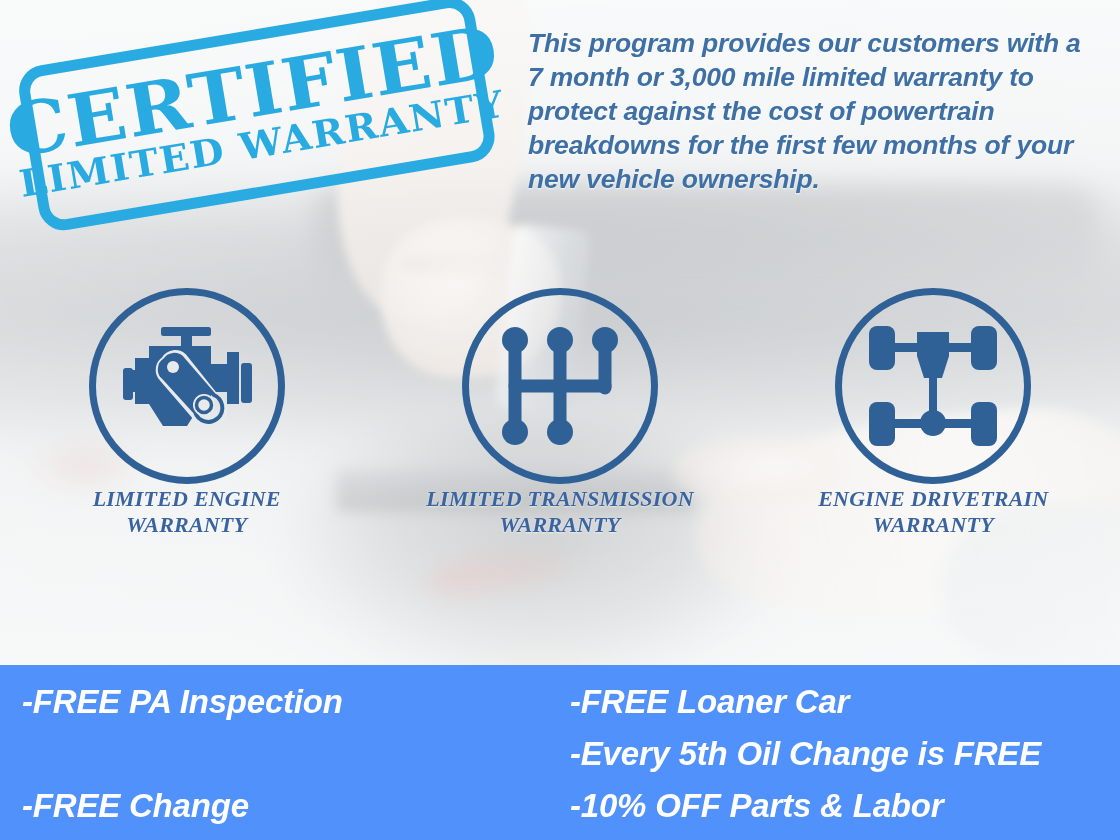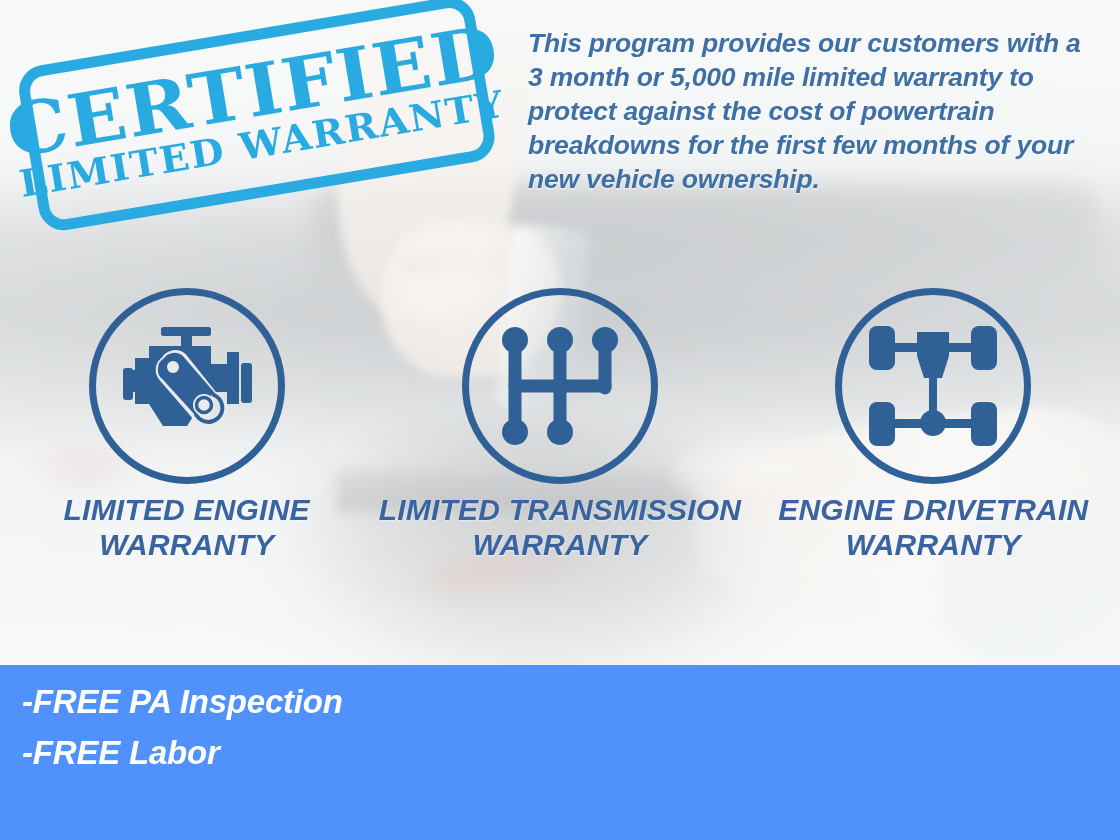--- a/index.html
+++ b/index.html
@@ -235,47 +235,48 @@
     width: 196px;
     height: 196px;
     border-radius: 50%;
     border: 7px solid var(--ico);
     display: flex;
     align-items: center;
     justify-content: center;
   }
   .feature-circle svg { display: block; }
   .feature-label {
-    margin-top: 9px;
+    margin-top: 2px;
     text-align: center;
     color: var(--ink2);
     font-weight: 700;
     font-style: italic;
-    font-size: 30px;
+    font-size: 22px;
     line-height: 1.16;
     letter-spacing: 0.2px;
     text-shadow: 0 1px 2px rgba(255,255,255,0.6);
     white-space: pre-line;
+    font-family: Liberation Serif, serif;
   }
 
   
   .banner {
     position: absolute;
     left: 0; bottom: 0;
     width: 1120px;
     height: 175px;
     background: var(--banner);
     display: flex;
     padding: 14px 0 10px 0;
   }
   .banner-col {
     flex: 0 0 auto;
     display: flex;
     flex-direction: column;
-    justify-content: flex-start;
+    justify-content: space-between;
     gap: 4px;
   }
   .banner-col.left { width: 560px; padding-left: 22px; }
   .banner-col.right { width: 560px; padding-left: 10px; }
   .banner-item {
     color: #ffffff;
     font-weight: 700;
     font-style: italic;
     font-size: 33px;
     line-height: 1.42;
@@ -316,21 +317,21 @@
     <div class="bg-veil2"></div>
   </div>
 
   <div class="stamp-wrap">
     <div class="stamp-box">
       <div class="stamp-line1">CERTIFIED</div>
       <div class="stamp-line2">LIMITED WARRANTY</div>
     </div>
   </div>
 
-  <div class="intro">This program provides our customers with a 3 month or 5,000 mile limited warranty to protect against the cost of powertrain breakdowns for the first few months of your new vehicle ownership.</div>
+  <div class="intro">This program provides our customers with a 7 month or 3,000 mile limited warranty to protect against the cost of powertrain breakdowns for the first few months of your new vehicle ownership.</div>
 
   <div class="features">
 
     <div class="feature">
       <div class="feature-circle">
         <svg width="136" height="130" viewBox="0 0 136 130" aria-hidden="true">
           <g fill="#2F6096">
 
             <rect x="42" y="6" width="50" height="9" rx="2.5"></rect>
             <rect x="62" y="13" width="11" height="12"></rect>
@@ -406,17 +407,22 @@
       </div>
       <div class="feature-label">ENGINE DRIVETRAIN
 WARRANTY</div>
     </div>
 
   </div>
 
   <div class="banner">
     <div class="banner-col left">
       <div class="banner-item">-FREE PA Inspection</div>
-      <div class="banner-item">-FREE Labor</div>
+      <div class="banner-item">-FREE Change</div>
+    </div>
+    <div class="banner-col right">
+      <div class="banner-item">-FREE Loaner Car</div>
+      <div class="banner-item">-Every 5th Oil Change is FREE</div>
+      <div class="banner-item">-10% OFF Parts &amp; Labor</div>
     </div>
   </div>
 
 </div>
 
 </body></html>

